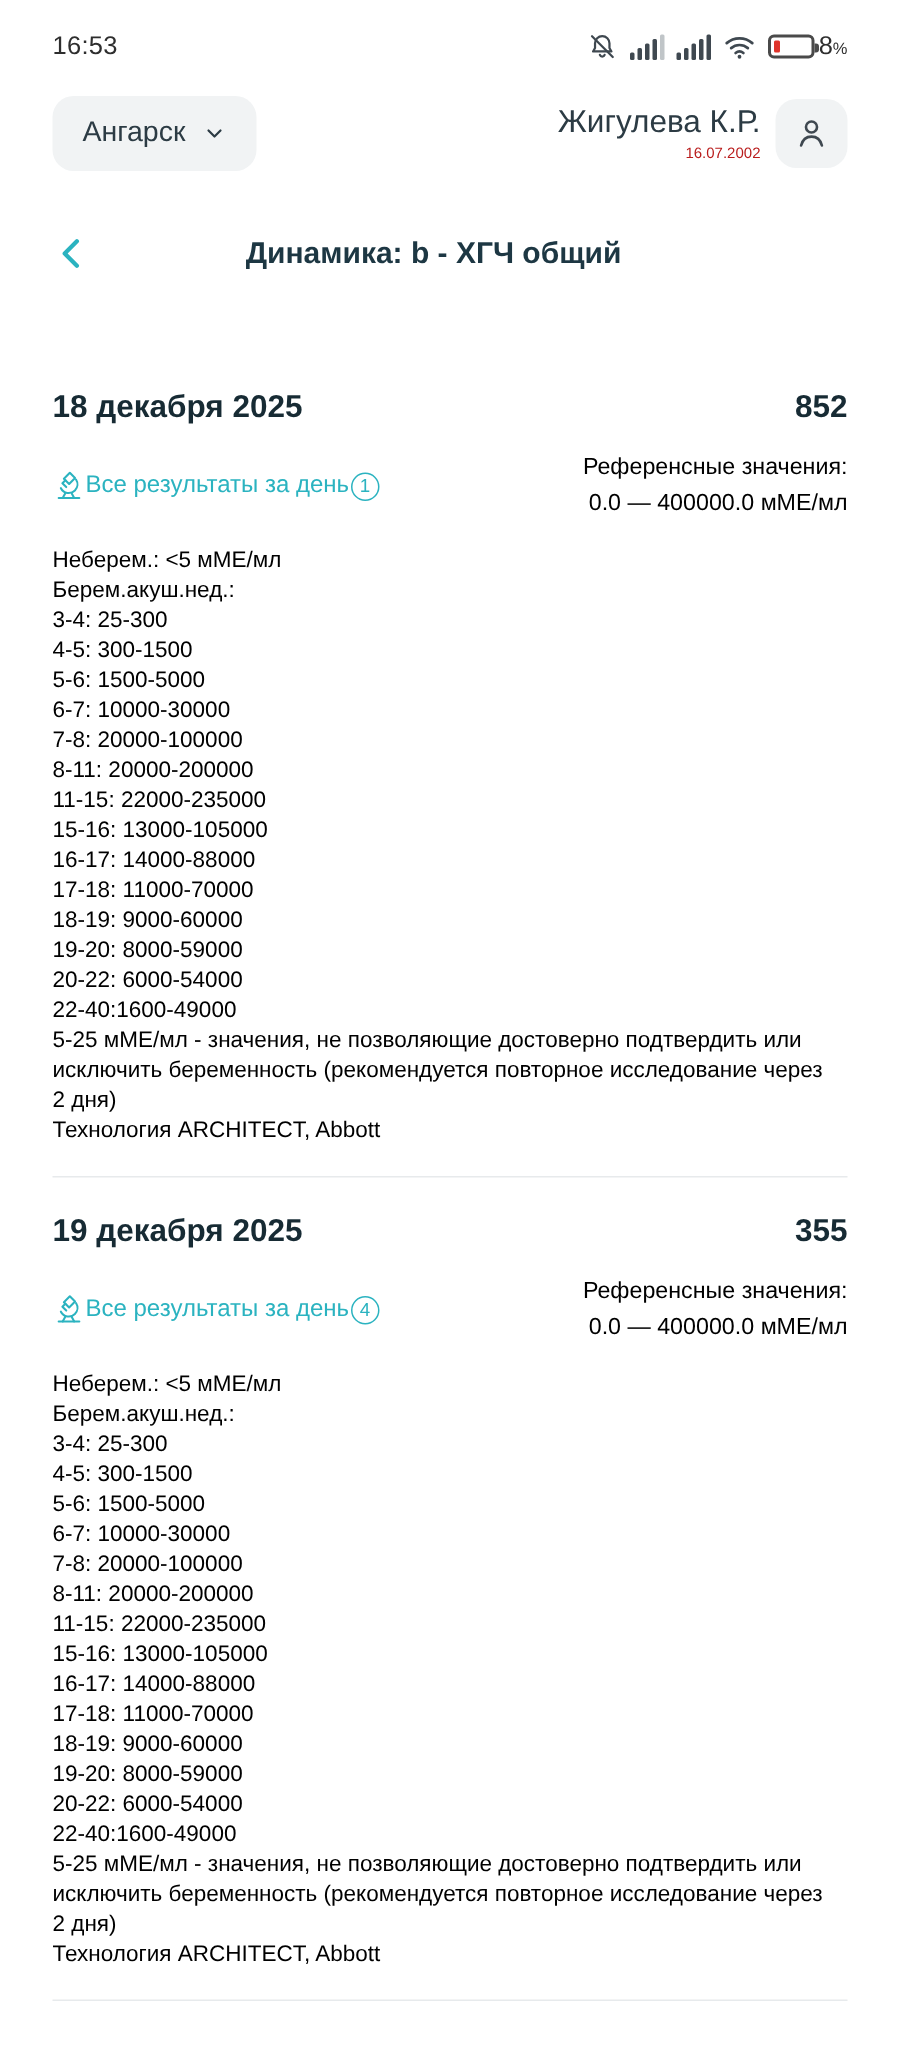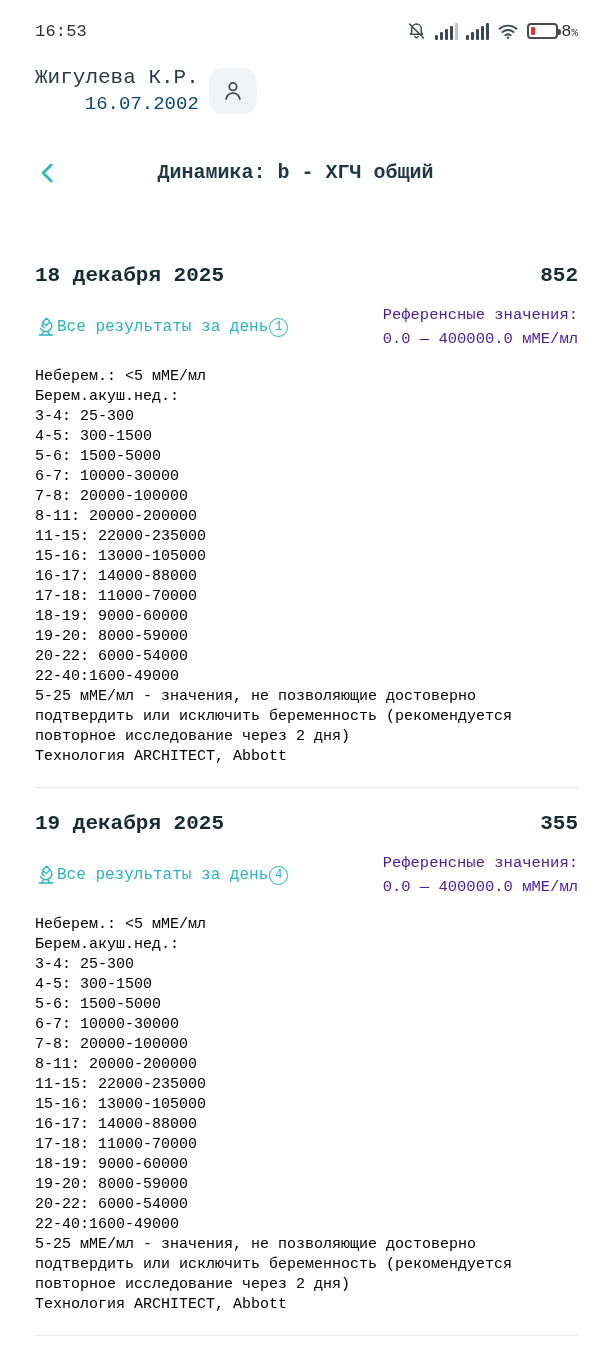--- a/index.html
+++ b/index.html
@@ -4,21 +4,21 @@
 <style>
   * { box-sizing: border-box; margin: 0; padding: 0; }
   html, body { width: 600px; }
   body {
     height: 1366px;
     background: #ffffff;
     font-family: "Liberation Sans", sans-serif;
     color: #3c4c55;
     overflow: hidden;
   }
-  .page { padding: 0 22px 0 35px; font-family: Liberation Mono, monospace; }
+  .page { padding: 0 35px 0 35px; }
 
   
   .status-bar {
     display: flex; justify-content: space-between; align-items: center;
     padding-top: 16px; height: 46px;
   }
   .status-time { font-size: 17px; color: #2e2e2e; letter-spacing: .2px; }
   .status-icons { display: flex; align-items: center; gap: 8px; color: #3f4850; }
   .sig-group { display: inline-flex; align-items: flex-end; gap: 2px; height: 17px; }
   .sig-bar { width: 3px; background: #3f4850; border-radius: 1px; display: inline-block; }
@@ -45,21 +45,21 @@
   }
   .city-pill {
     display: inline-flex; align-items: center; gap: 11px;
     background: #f1f3f4; border: none; border-radius: 14px;
     padding: 14px 20px; font-size: 19px; color: #2c3b44;
     font-family: inherit; cursor: pointer;
   }
   .patient { display: flex; align-items: center; gap: 10px; }
   .patient-text { text-align: right; line-height: 1.35; }
   .patient-name { font-size: 21px; color: #2c3b44; }
-  .patient-dob { font-size: 19px; color: #0c4a6e; }
+  .patient-dob { font-size: 10px; color: #b91c1c; }
   .avatar-btn {
     width: 48px; height: 46px; border-radius: 14px; background: #f1f3f4;
     border: none; display: flex; align-items: center; justify-content: center;
     color: #3f4850; cursor: pointer;
   }
 
   
   .title-bar { margin-top: 42px; display: flex; align-items: center; }
   .back-btn {
     width: 40px; background: none; border: none; color: #2bb3c0;
@@ -86,21 +86,21 @@
     display: inline-flex; align-items: center; 
     background: none; border: none; padding: 0; cursor: pointer;
     color: #2bb3c0; font-size: 16px; font-family: inherit;
   }
   .count-badge {
     display: inline-flex; align-items: center; justify-content: center;
     width: 19px; height: 19px; border: 1.4px solid currentColor; border-radius: 50%;
     font-size: 12.5px; margin-left: 1px;
   }
   .ref-block {
-    text-align: right; font-size: 15.5px; color: #4c1d95; line-height: 1.55;
+    text-align: right; font-size: 15.5px; color: #000000; line-height: 1.55;
   }
 
   .ref-body {
     margin-top: 16px; font-size: 15px; line-height: 20px;
     white-space: pre-line; color: #000000; max-width: 518px;
   }
   .divider { border: none; border-top: 1px solid #e7eaec; margin-top: 20px; }
   svg { display: block; }
 </style>
 </head>
@@ -144,20 +144,28 @@
         <span class="battery">
             <span class="level"></span>
             <span class="nub"></span>
           </span>
         <span class="battery-text"><span>8</span><span class="pct">%</span></span>
       </span>
     </span>
   </div>
 
   <div class="header-row">
+    <button class="city-pill">
+      <span>Ангарск</span>
+      <span>
+        <svg width="16" height="16" viewBox="0 0 24 24" fill="none" stroke="#2c3b44" stroke-width="2.2" stroke-linecap="round" stroke-linejoin="round">
+          <polyline points="6 9 12 15 18 9"></polyline>
+        </svg>
+      </span>
+    </button>
     <div class="patient">
       <div class="patient-text">
         <div class="patient-name">Жигулева К.Р.</div>
         <div class="patient-dob">16.07.2002</div>
       </div>
       <button class="avatar-btn">
         <span>
           <svg width="26" height="26" viewBox="0 0 24 24" fill="none" stroke="#3f4850" stroke-width="1.6" stroke-linecap="round" stroke-linejoin="round">
             <circle cx="12" cy="8" r="3.4"></circle>
             <path d="M5.6 19.4c.9-3.7 3.5-5.5 6.4-5.5s5.5 1.8 6.4 5.5"></path>

